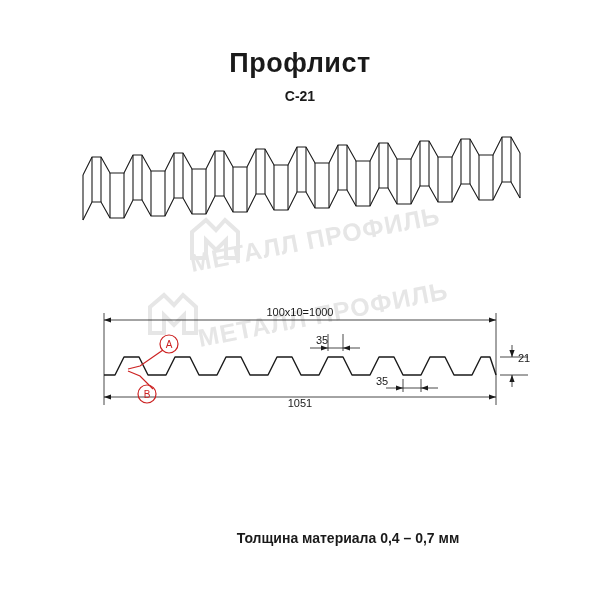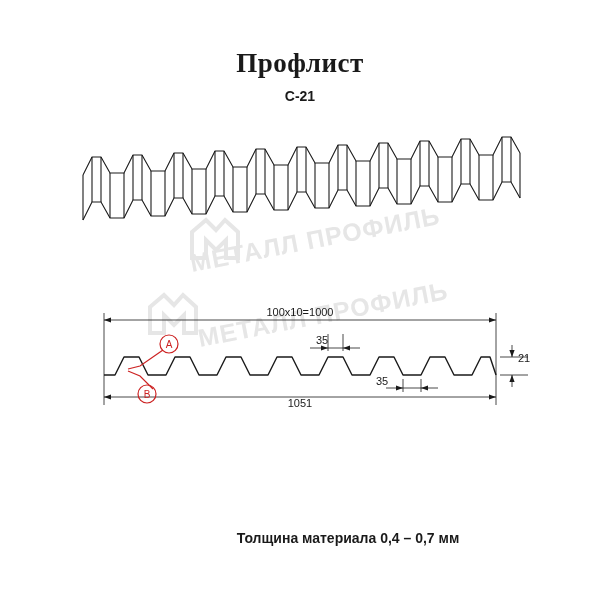--- a/index.html
+++ b/index.html
@@ -23,21 +23,20 @@
   .title {
     position: absolute;
     top: 48px;
     left: 0;
     width: 600px;
     text-align: center;
     font-size: 27px;
     font-weight: bold;
     letter-spacing: 0.5px;
     color: #1a1a1a;
-    font-family: Liberation Serif, serif;
   }
   .subtitle {
     position: absolute;
     top: 88px;
     left: 0;
     width: 600px;
     text-align: center;
     font-size: 14px;
     font-weight: bold;
     color: #1a1a1a;

